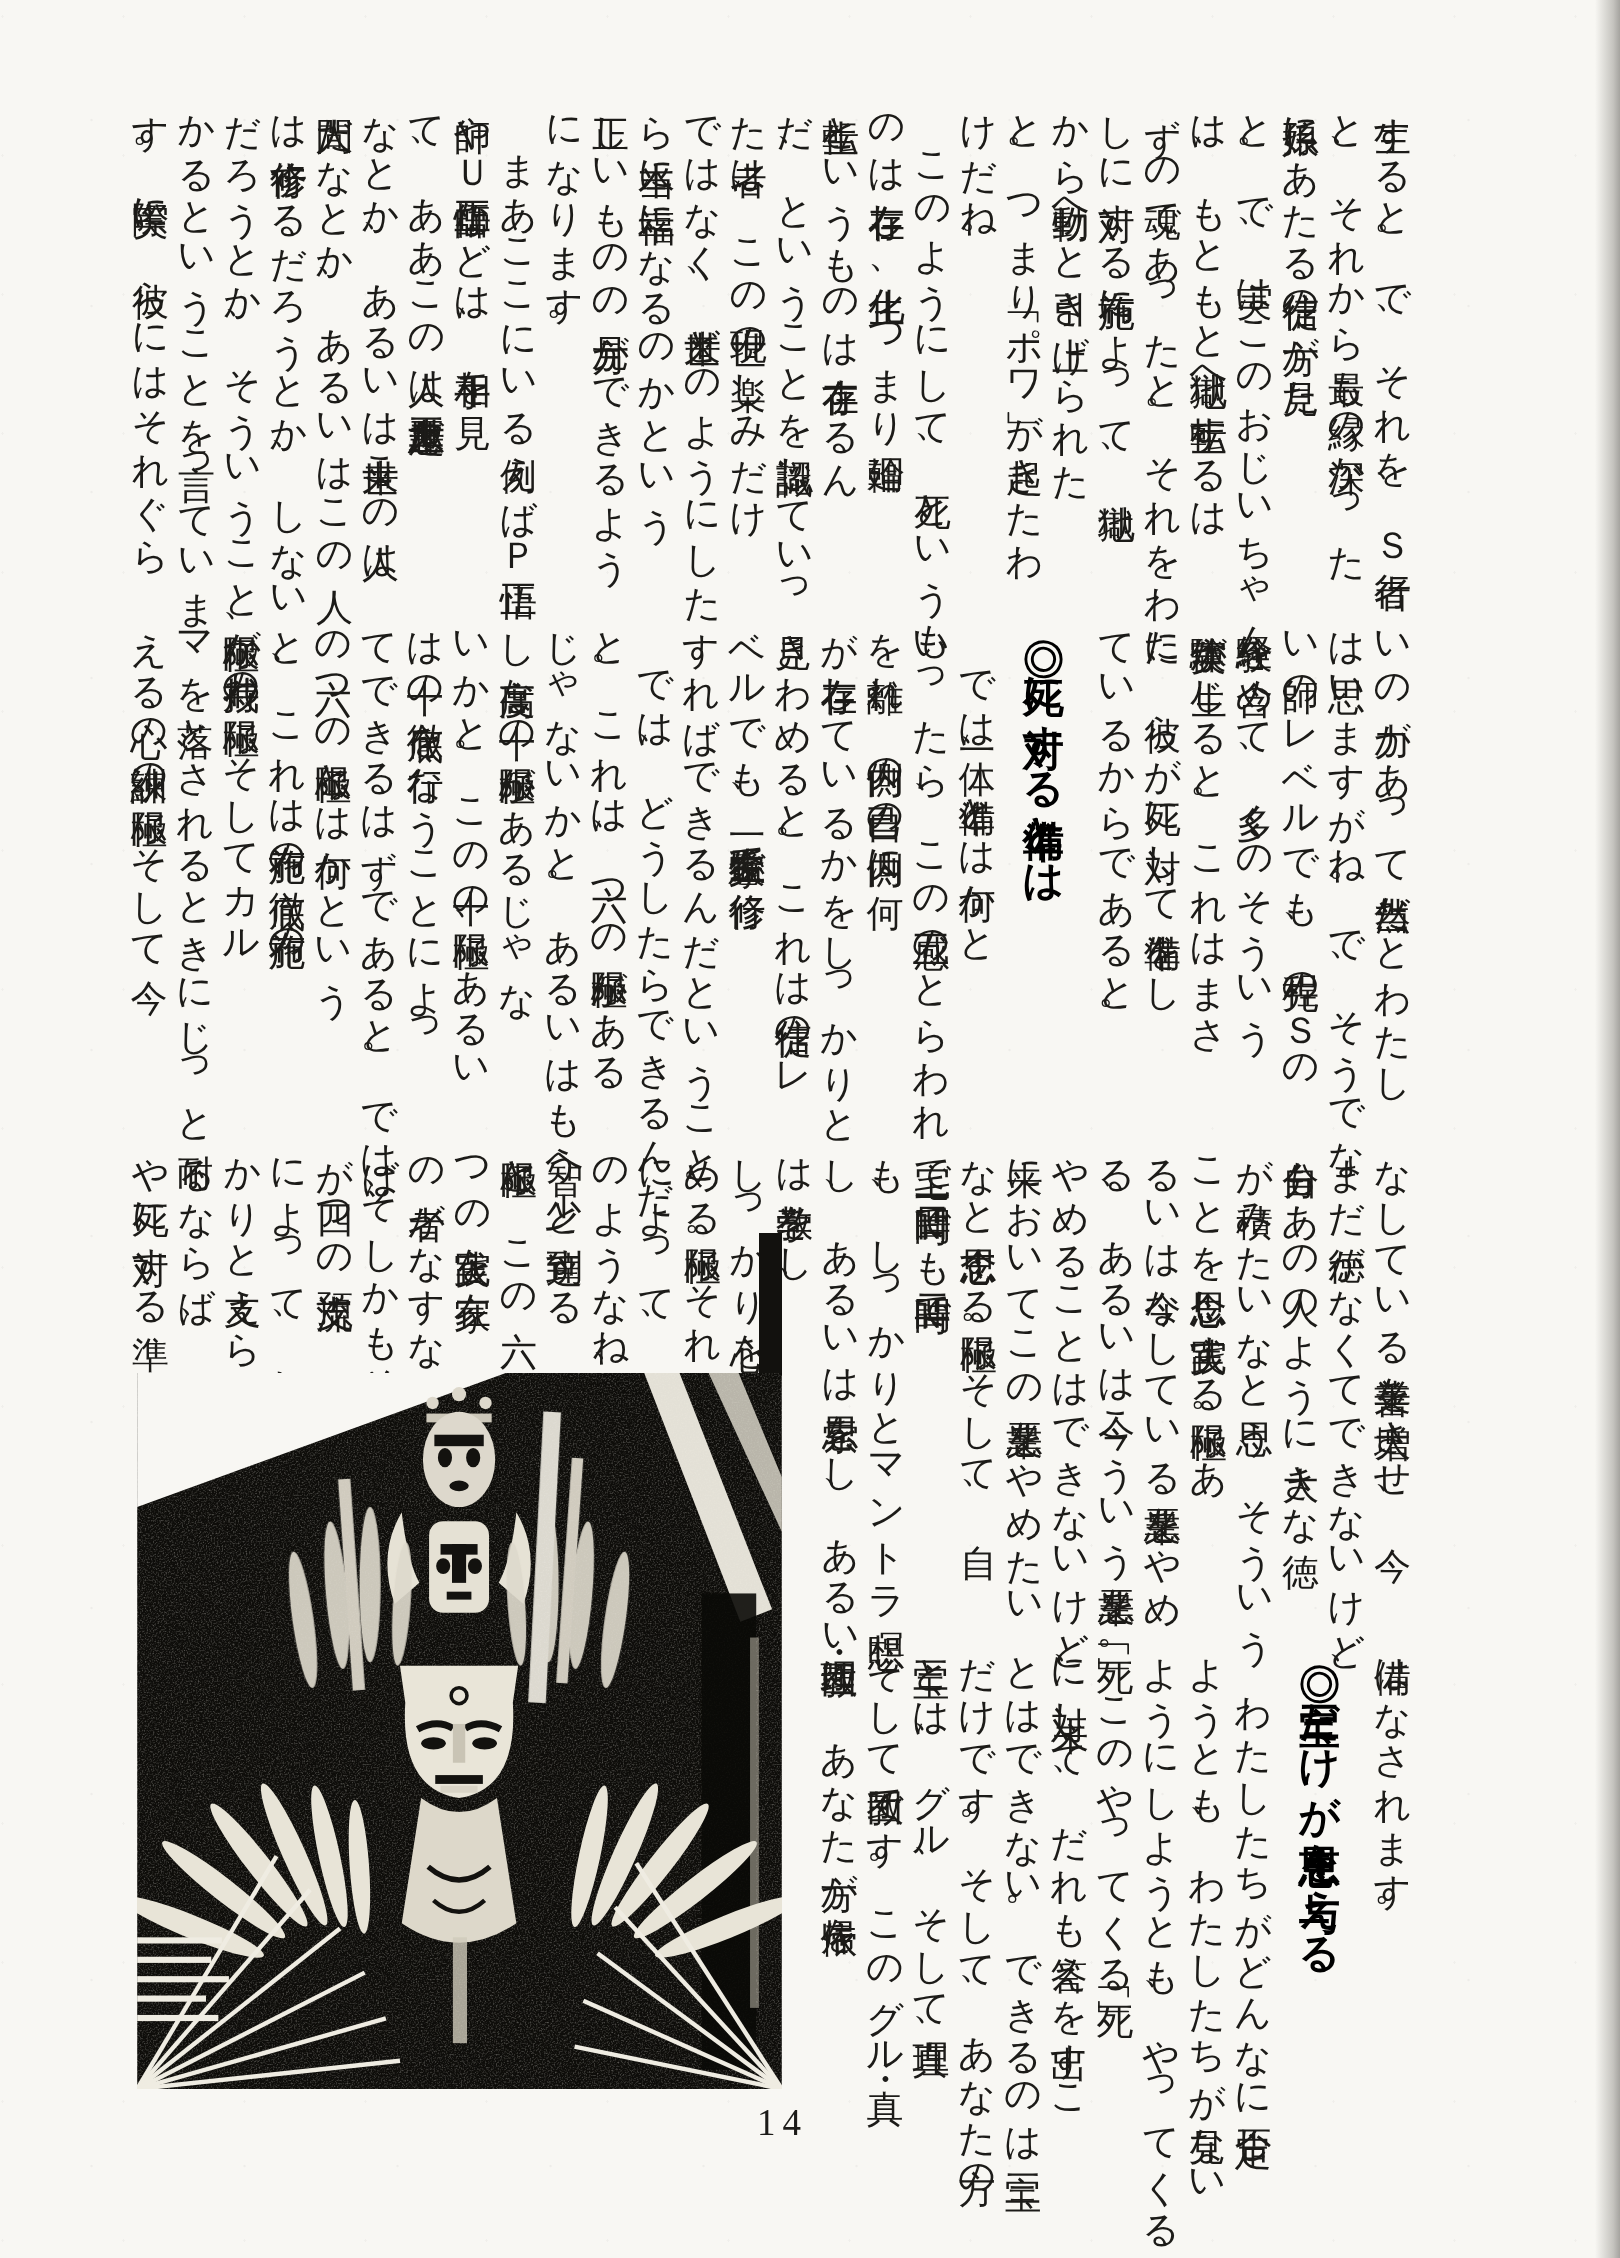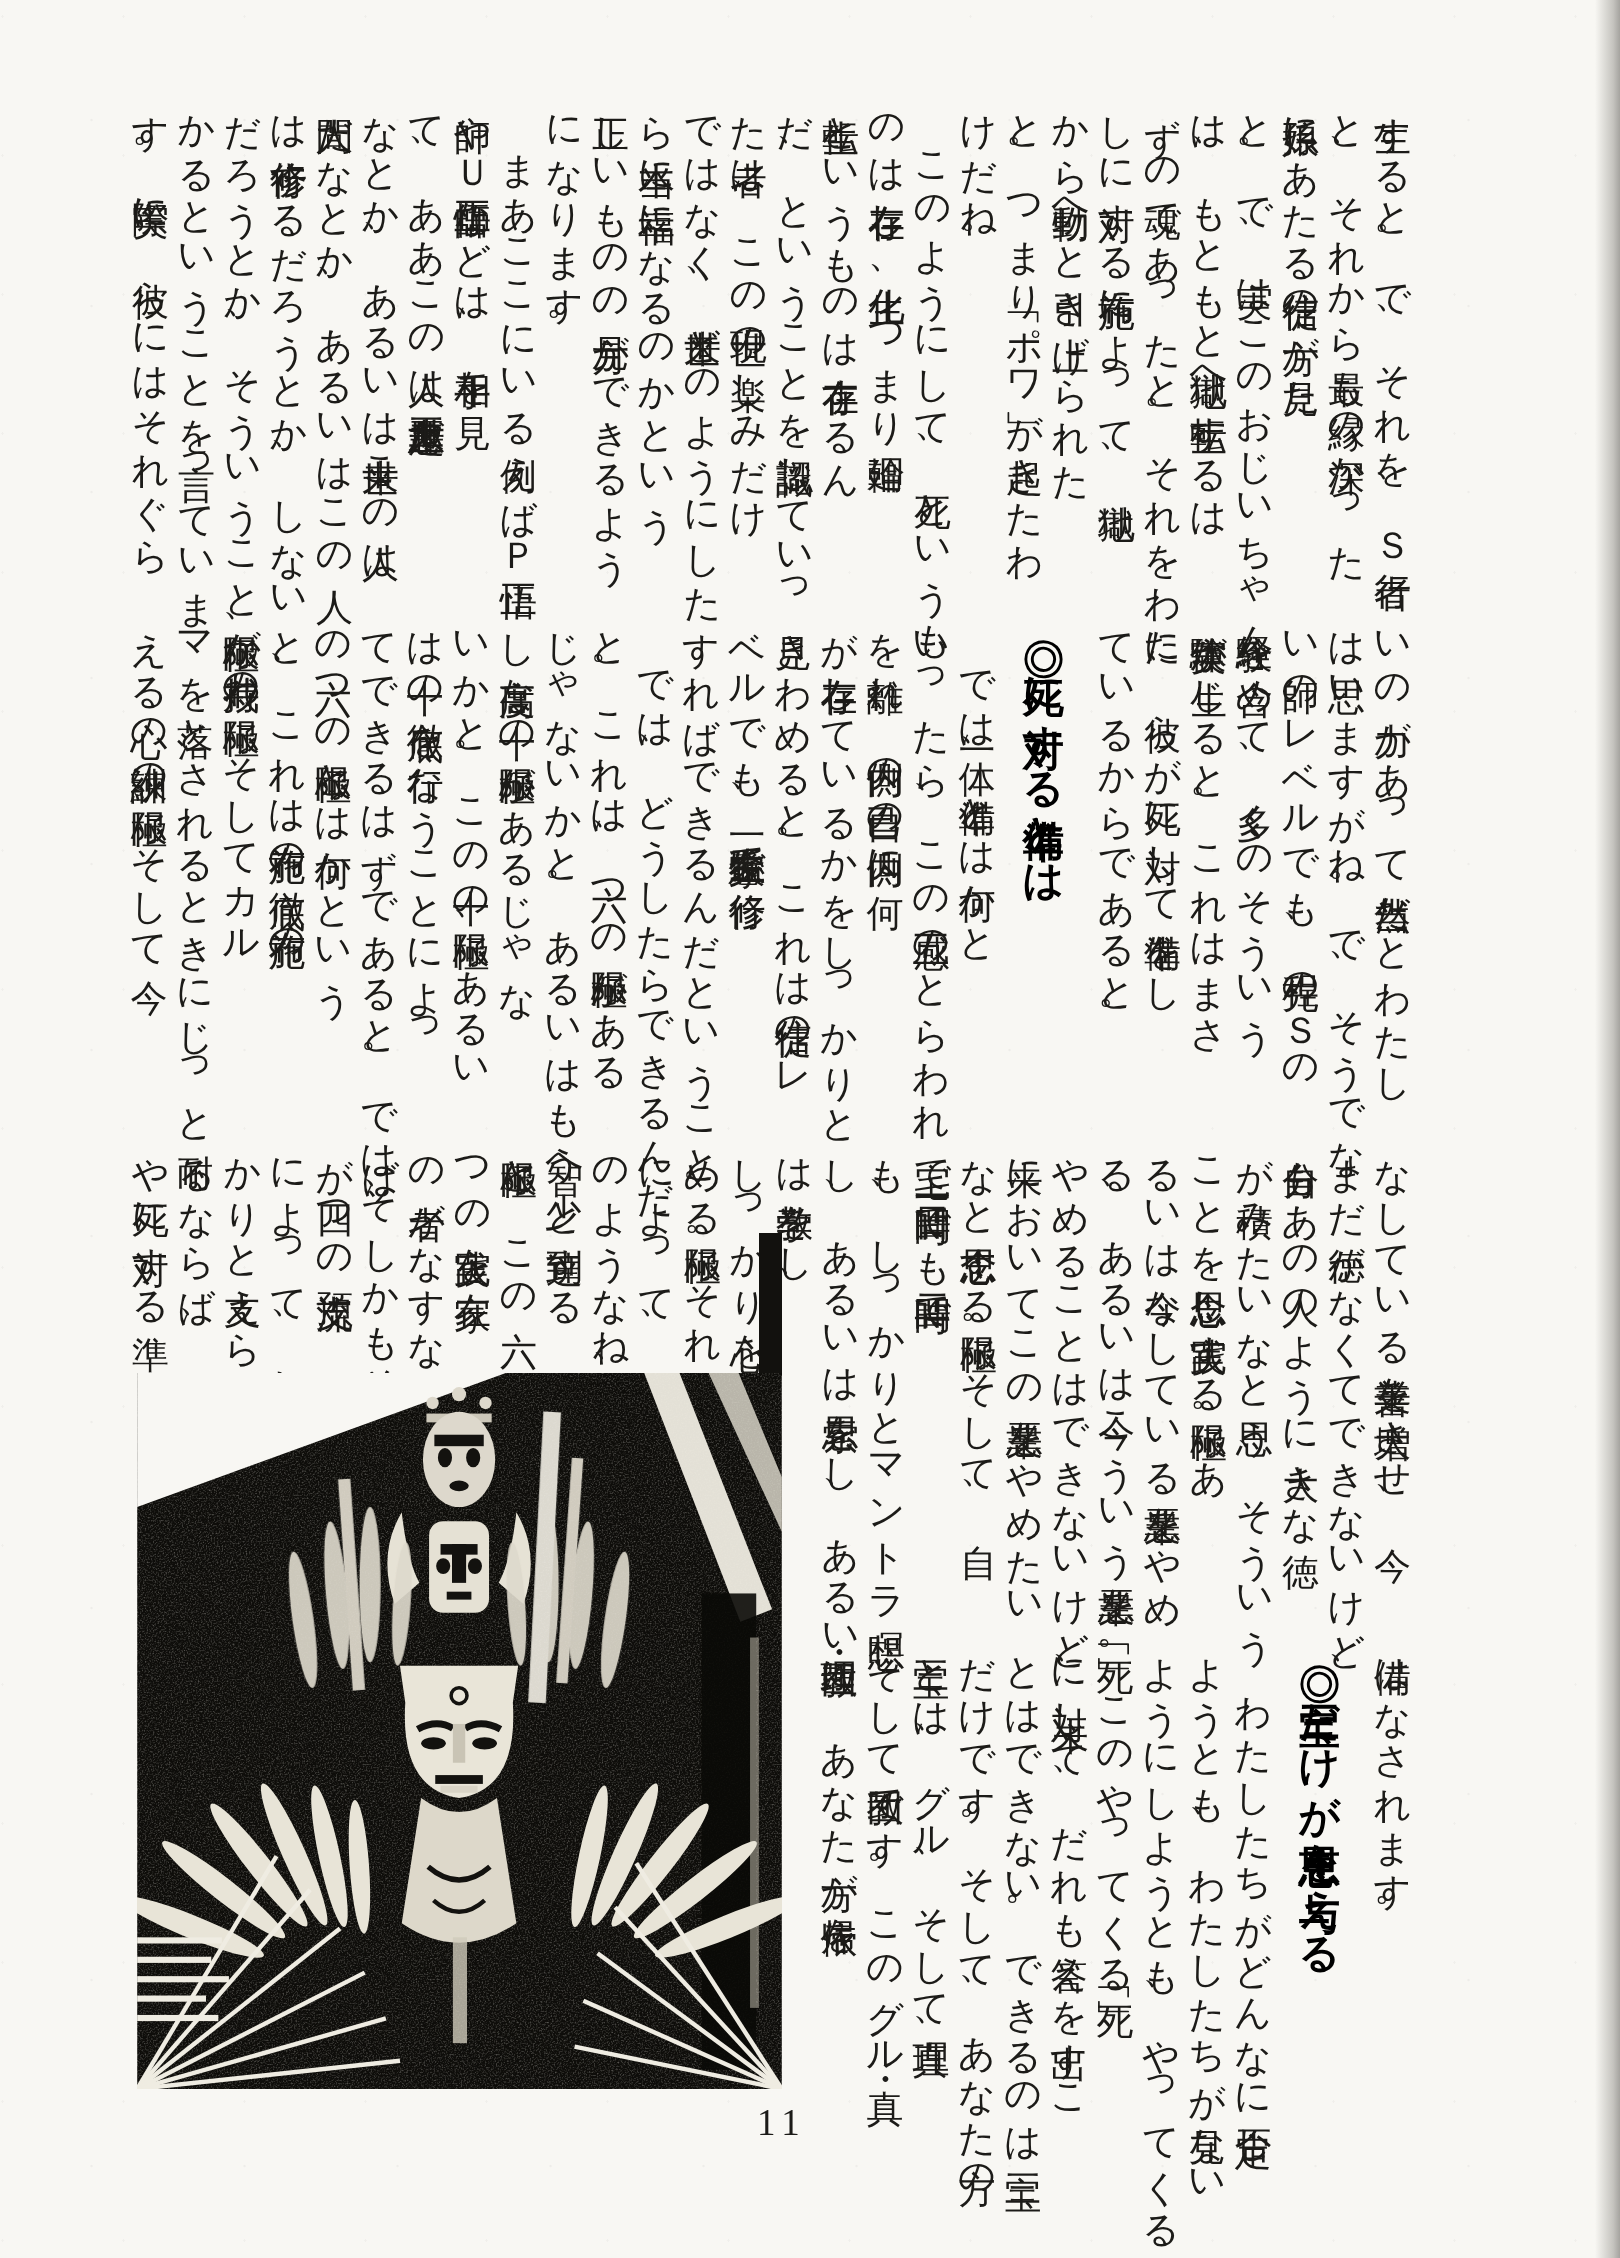--- a/index.html
+++ b/index.html
@@ -257,17 +257,17 @@
       <g fill="#efece2">
         <rect x="0" y="640" width="96" height="7"></rect>
         <rect x="0" y="662" width="84" height="7"></rect>
         <rect x="0" y="684" width="104" height="7"></rect>
         <rect x="0" y="706" width="78" height="7"></rect>
         <rect x="0" y="728" width="92" height="7"></rect>
       </g>
     </svg>
   </div>
 
-  <div class="page-number">11</div>
+  <div class="page-number">14</div>
 
   <div class="right-shadow"></div>
 </div>
 
 
 </body></html>

